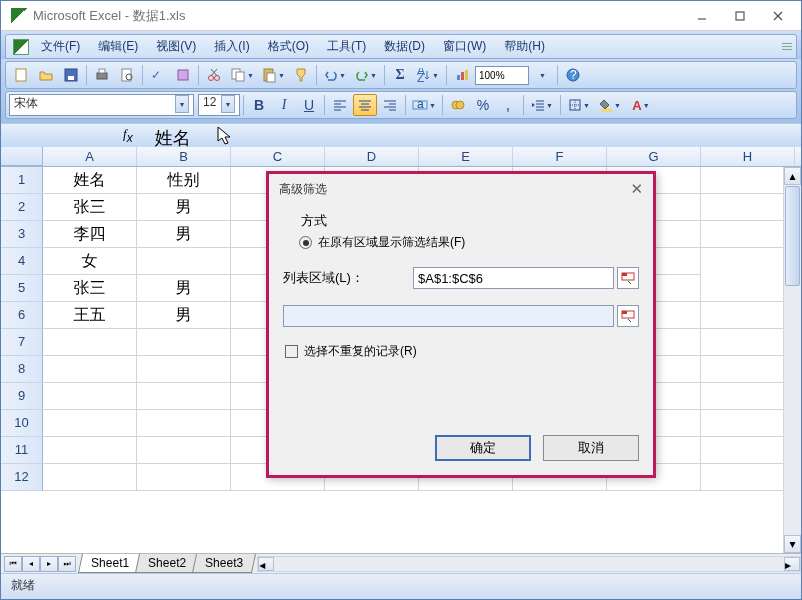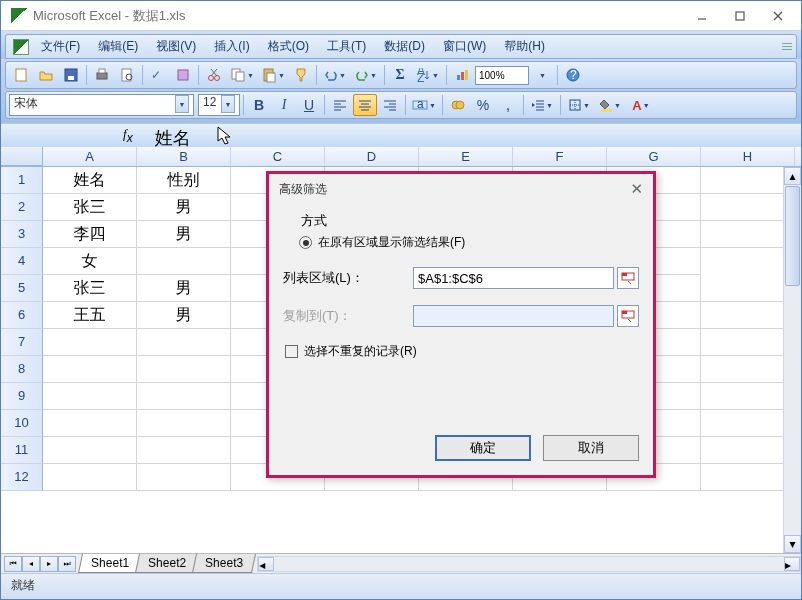--- a/index.html
+++ b/index.html
@@ -534,21 +534,20 @@
       <input value="$A$1:$C$6" style="">
       <div class="ref-btn">
           <svg viewBox="0 0 14 12">
             <rect x="1" y="1" width="12" height="7" fill="#fff" stroke="#c33"></rect>
             <rect x="1" y="1" width="5" height="3" fill="#c33"></rect>
             <path d="M7 9l3 3" stroke="#2a6f2a"></path>
           </svg>
         </div>
     </div>
     <div class="field-row">
-      <span class="lbl disabled">复制到(T)：</span>
       <input class="highlight" value="" style="">
       <div class="ref-btn">
           <svg viewBox="0 0 14 12">
             <rect x="1" y="1" width="12" height="7" fill="#fff" stroke="#c33"></rect>
             <rect x="1" y="1" width="5" height="3" fill="#c33"></rect>
             <path d="M7 9l3 3" stroke="#2a6f2a"></path>
           </svg>
         </div>
     </div>
 

